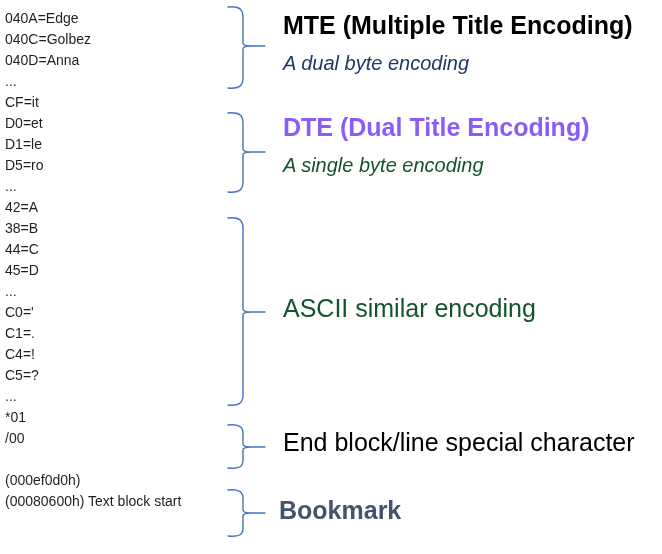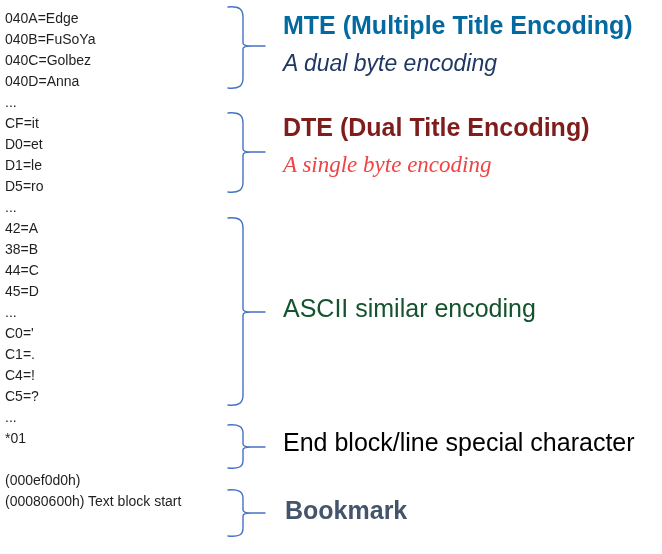--- a/index.html
+++ b/index.html
@@ -42,81 +42,81 @@
   }
   .ann-title {
     font-size: 25px;
     line-height: 26px;
     letter-spacing: 0px;
   }
   .ann-title.bold {
     font-weight: 700;
   }
   .ann-sub {
-    font-size: 23px;
+    font-size: 20px;
     line-height: 24px;
     font-style: italic;
     margin-top: 13px;
   }
   .ann-mte      { left: 283px; top: 12px;  }
   .ann-dte      { left: 283px; top: 114px; }
   .ann-ascii    { left: 283px; top: 295px; }
   .ann-endblock { left: 283px; top: 429px; }
-  .ann-bookmark { left: 285px; top: 497px; }
+  .ann-bookmark { left: 279px; top: 497px; }
 </style>
 </head>
 <body>
 
 <div class="canvas">
 
   <div class="enc-list">
       <div class="enc-line">040A=Edge</div>
-      <div class="enc-line">040B=FuSoYa</div>
       <div class="enc-line">040C=Golbez</div>
       <div class="enc-line">040D=Anna</div>
       <div class="enc-line">...</div>
       <div class="enc-line">CF=it</div>
       <div class="enc-line">D0=et</div>
       <div class="enc-line">D1=le</div>
       <div class="enc-line">D5=ro</div>
       <div class="enc-line">...</div>
       <div class="enc-line">42=A</div>
       <div class="enc-line">38=B</div>
       <div class="enc-line">44=C</div>
       <div class="enc-line">45=D</div>
       <div class="enc-line">...</div>
       <div class="enc-line">C0='</div>
       <div class="enc-line">C1=.</div>
       <div class="enc-line">C4=!</div>
       <div class="enc-line">C5=?</div>
       <div class="enc-line">...</div>
       <div class="enc-line">*01</div>
+      <div class="enc-line">/00</div>
       <div class="enc-line"></div>
       <div class="enc-line">(000ef0d0h)</div>
       <div class="enc-line">(00080600h) Text block start</div>
     </div>
 
   <svg class="braces-svg" viewBox="0 0 662 554" xmlns="http://www.w3.org/2000/svg">
     <g fill="none" stroke-width="1.4" stroke-linecap="round" stroke-linejoin="round" stroke="#4472C4">
       <path d="M228,7 C239,6 243,9 243,17 L243,43 C243,45 246,46 251,46 L265,46 L251,46 C246,46 243,47 243,49 L243,78 C243,86 239,89 228,88"></path>
       <path d="M228,113 C239,112 243,115 243,123 L243,149 C243,151 246,152 251,152 L265,152 L251,152 C246,152 243,153 243,155 L243,182 C243,190 239,193 228,192"></path>
       <path d="M228,218 C239,217 243,220 243,228 L243,309 C243,311 246,312 251,312 L265,312 L251,312 C246,312 243,313 243,315 L243,395 C243,403 239,406 228,405"></path>
       <path d="M228,425 C239,424 243,427 243,433 L243,444 C243,446 246,447 251,447 L265,447 L251,447 C246,447 243,448 243,450 L243,460 C243,467 239,469 228,468"></path>
       <path d="M228,490 C239,489 243,492 243,498 L243,510 C243,512 246,513 251,513 L265,513 L251,513 C246,513 243,514 243,516 L243,528 C243,535 239,537 228,536"></path>
     </g>
   </svg>
 
   <div class="ann ann-mte">
-    <div class="ann-title bold" style="color: #0369a1;">MTE (Multiple Title Encoding)</div>
+    <div class="ann-title bold" style="color: #000000;">MTE (Multiple Title Encoding)</div>
     <div class="ann-sub" style="color: rgb(31, 56, 100);">A dual byte encoding</div>
   </div>
 
   <div class="ann ann-dte">
-    <div class="ann-title bold" style="color: #7f1d1d;">DTE (Dual Title Encoding)</div>
-    <div class="ann-sub" style="color: #ef4444; font-family: Liberation Serif, serif;">A single byte encoding</div>
+    <div class="ann-title bold" style="color: #8b5cf6;">DTE (Dual Title Encoding)</div>
+    <div class="ann-sub" style="color: #14532d;">A single byte encoding</div>
   </div>
 
   <div class="ann ann-ascii">
     <div class="ann-title" style="color: #14532d;">ASCII similar encoding</div>
   </div>
 
   <div class="ann ann-endblock">
     <div class="ann-title" style="color: rgb(0, 0, 0); text-align: center;">End block/line special character</div>
   </div>
 

